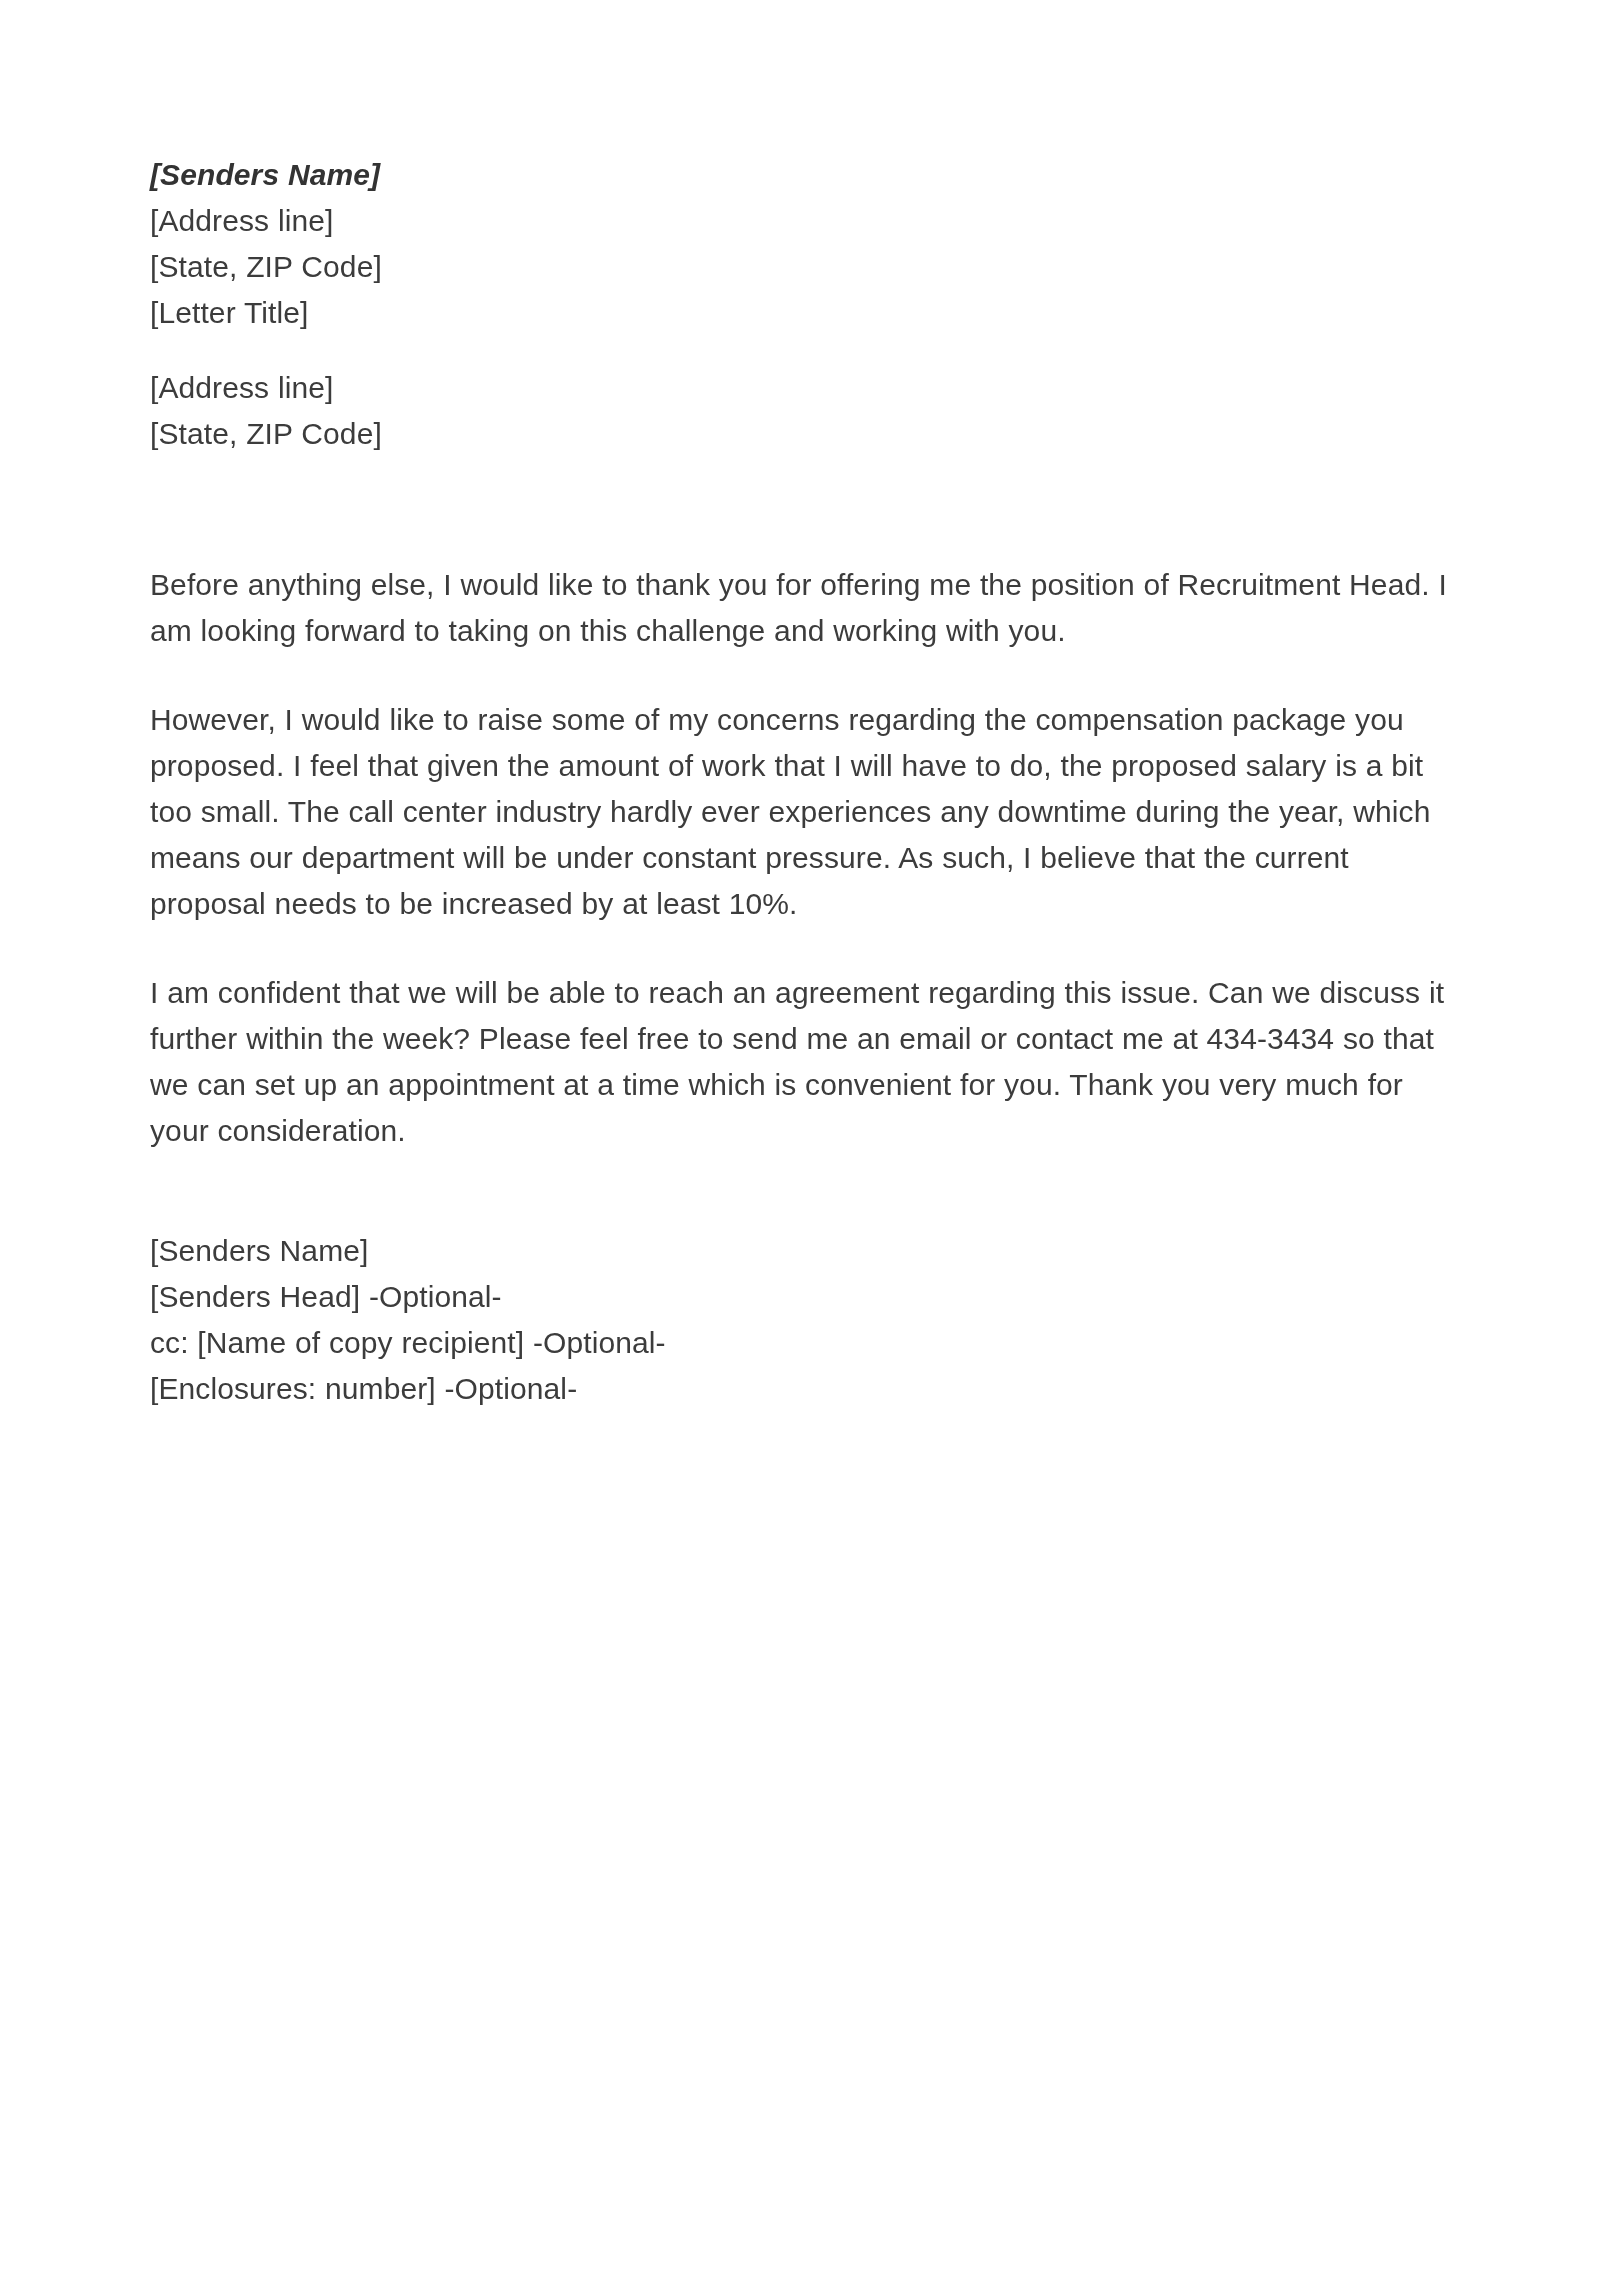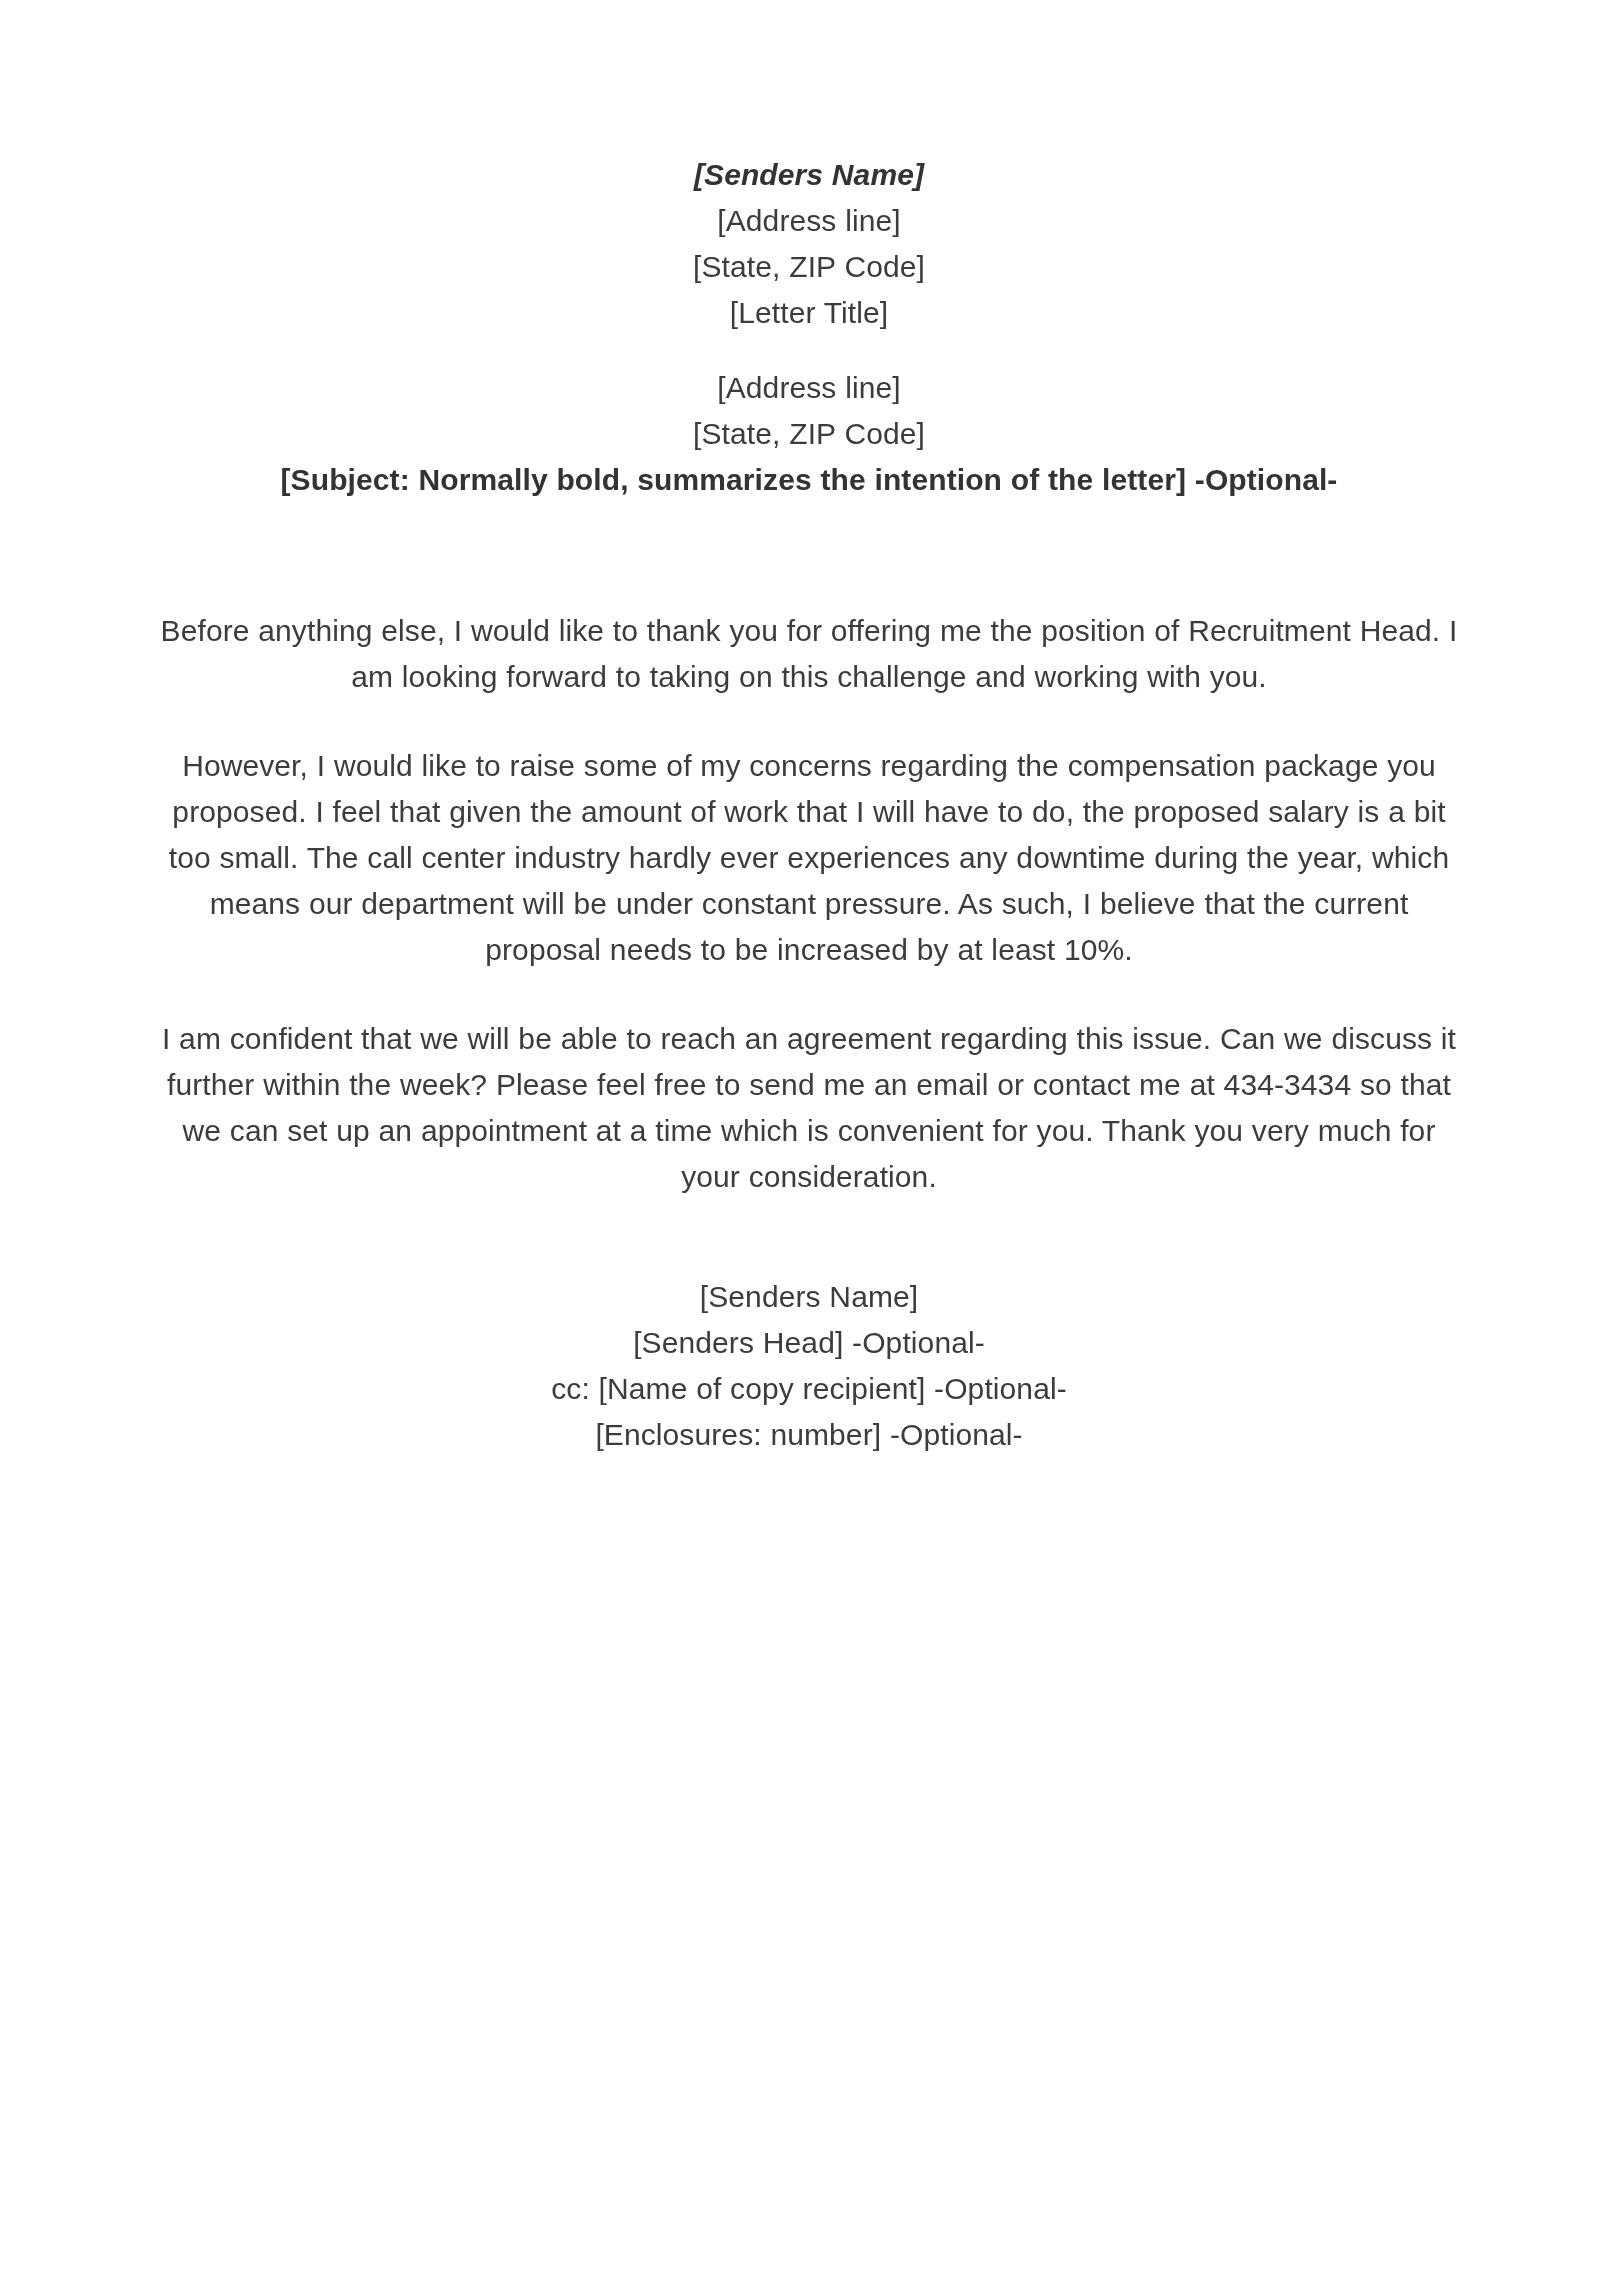--- a/index.html
+++ b/index.html
@@ -13,21 +13,20 @@
     font-family: "Liberation Sans", sans-serif;
   }
 
   .page {
     position: relative;
     width: 1621px;
     height: 1716px;
     background: #ffffff;
     box-sizing: border-box;
     overflow: hidden;
-    text-align: center;
   }
 
   .letter {
     position: absolute;
     left: 150px;
     top: 152px;
     width: 1318px;
   }
 
   .line,
@@ -89,21 +88,20 @@
       <div class="line">[Address line]</div>
       <div class="line">[State, ZIP Code]</div>
       <div class="line">[Letter Title]</div>
     </div>
 
     <div class="gap-sender-recipient"></div>
 
     <div class="block">
       <div class="line">[Address line]</div>
       <div class="line">[State, ZIP Code]</div>
-      <div class="para subject">[Subject: Normally bold, summarizes the intention of the letter] -Optional-</div>
     </div>
 
     <div class="gap-subject-salutation"></div>
 
 
     <div class="gap-para"></div>
 
     <p class="para">Before anything else, I would like to thank you for offering me the position of Recruitment Head. I am looking forward to taking on this challenge and working with you.</p>
 
     <div class="gap-para-large"></div>

